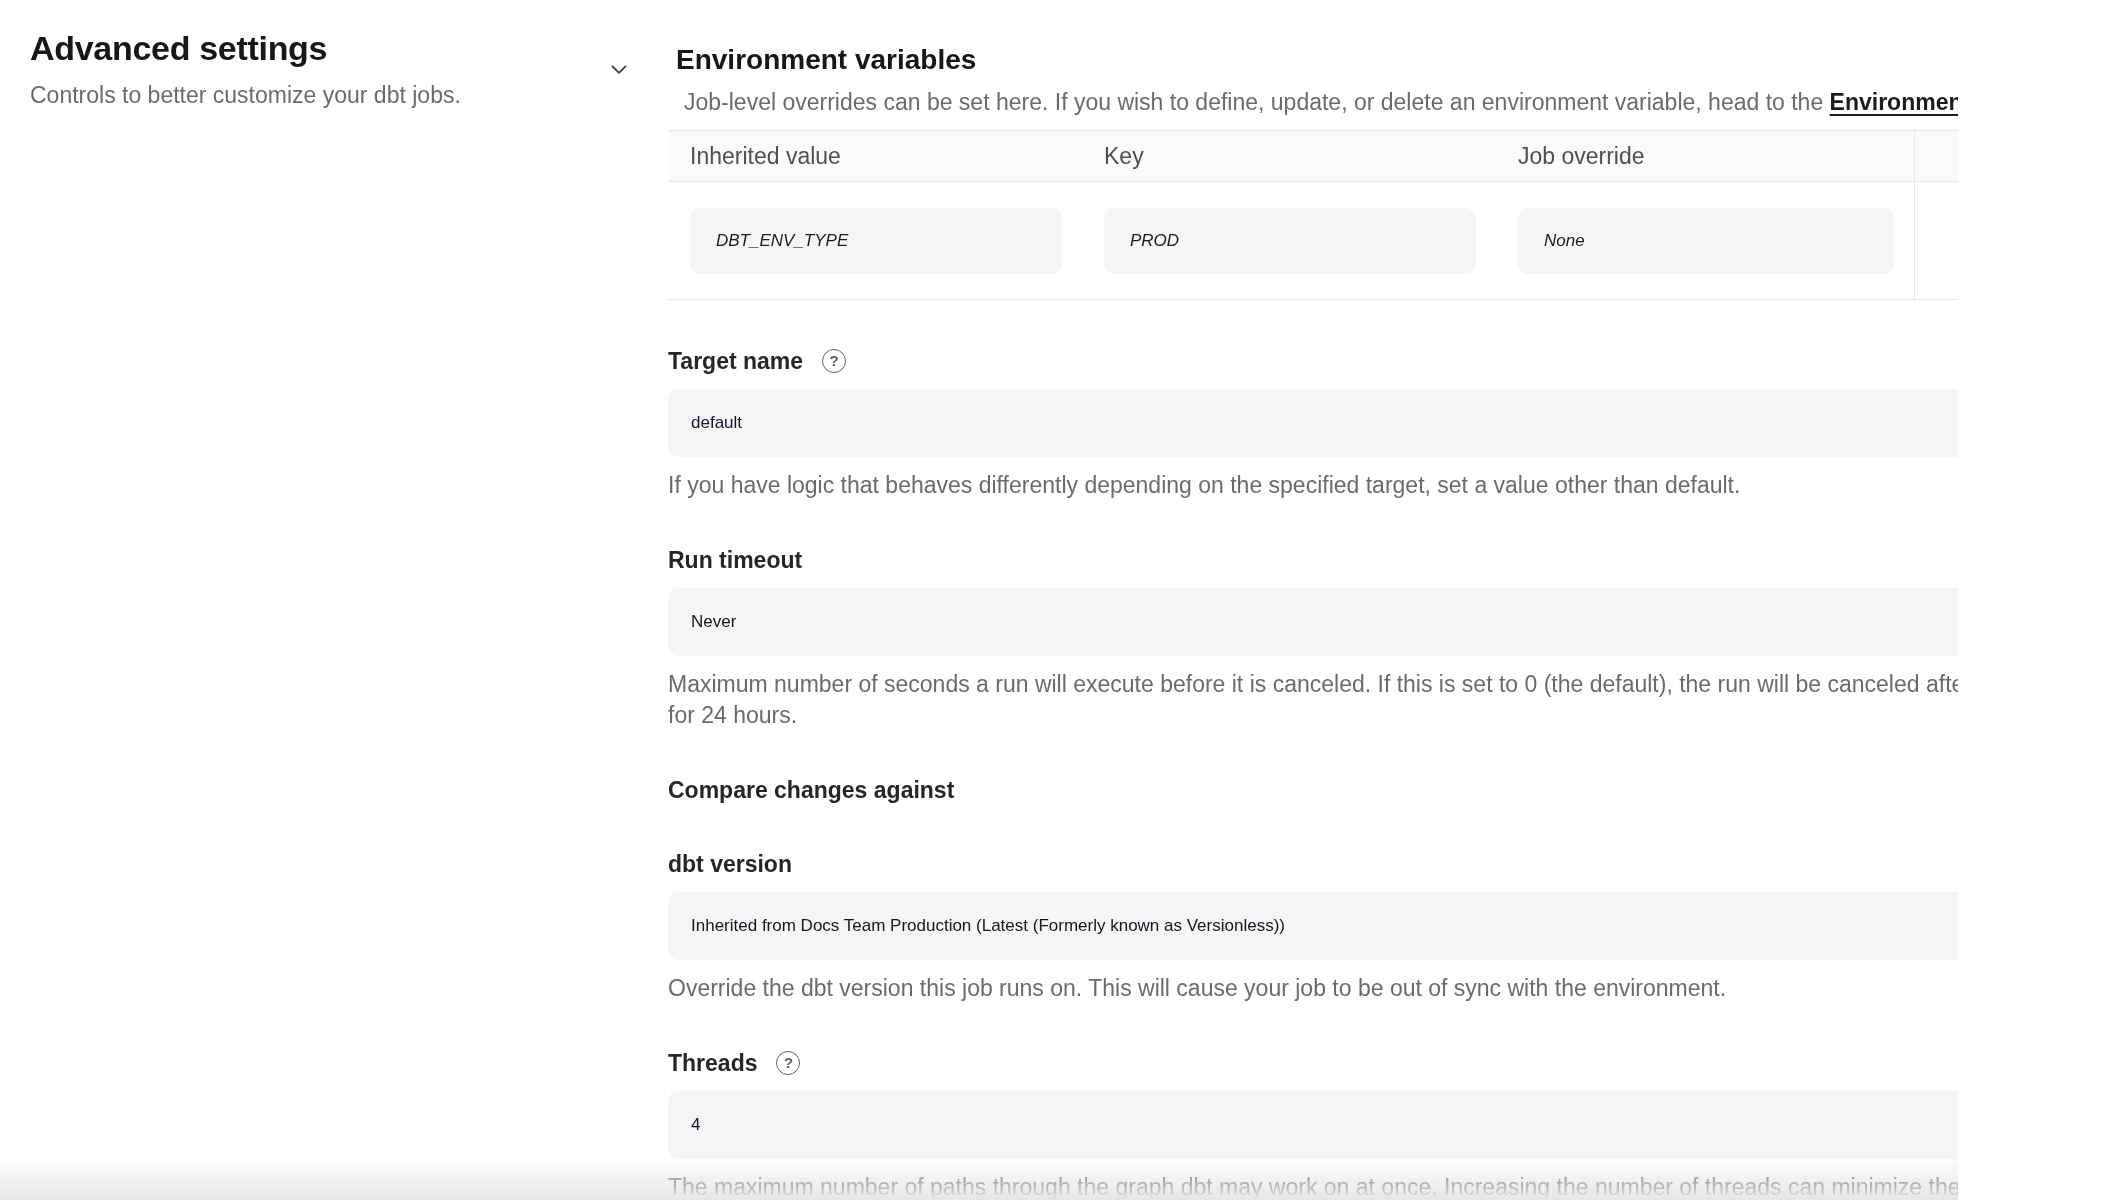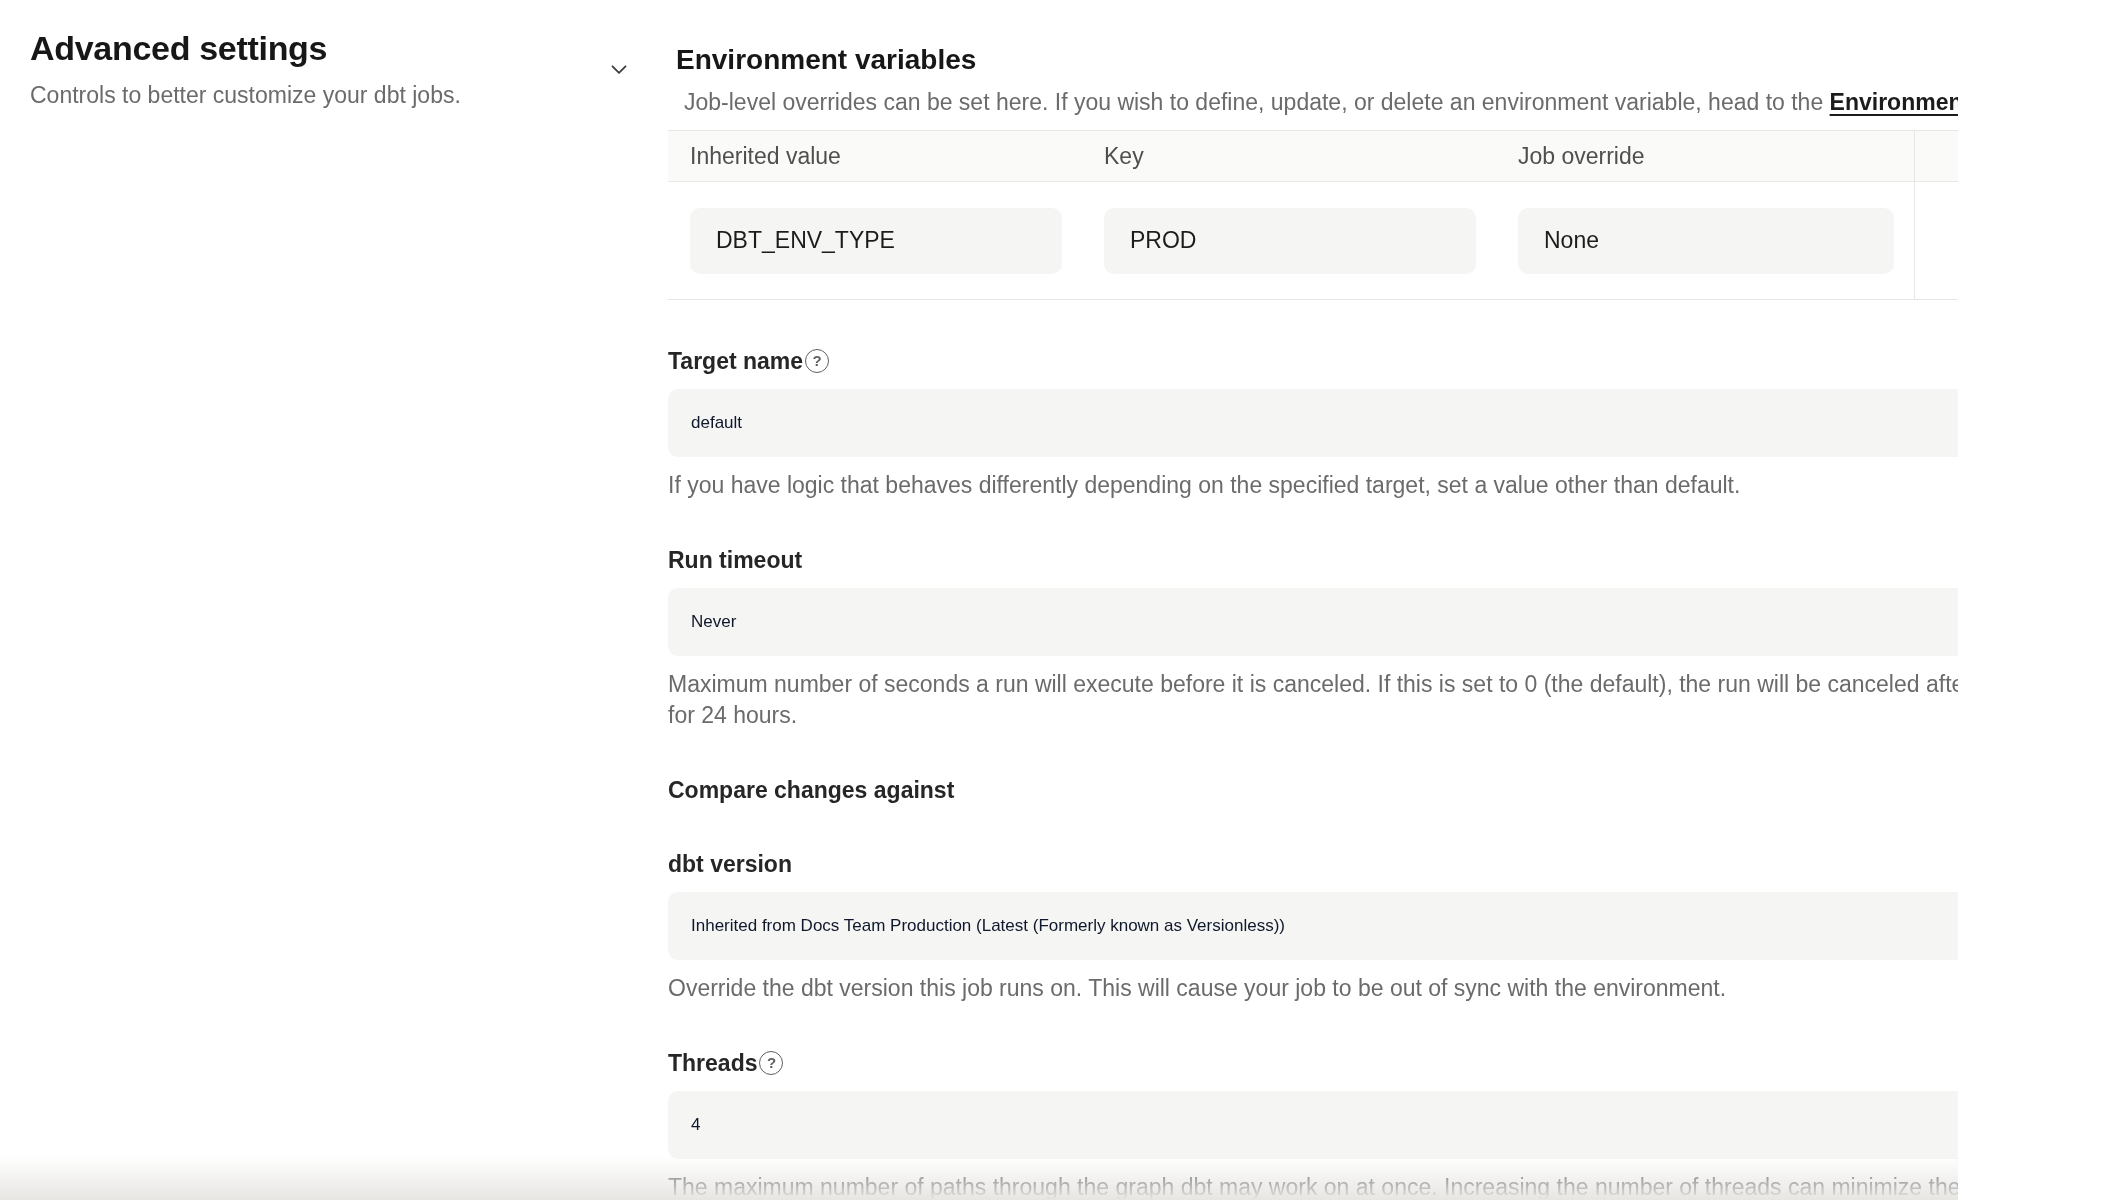--- a/index.html
+++ b/index.html
@@ -33,27 +33,27 @@
   .env-row{display:flex;height:117px;align-items:center;background:#ffffff;}
   .col-key,.col-inherited,.col-override{box-sizing:border-box;}
   .col-key{width:414px;}
   .col-inherited{width:414px;}
   .col-override{width:418px;}
   .col-actions{width:171px;box-sizing:border-box;align-self:stretch;display:flex;align-items:center;
                justify-content:flex-end;padding-right:21px;border-left:1px solid #e7e6e4;}
   .env-header .hcell{font-size:23px;color:#4f4f4f;padding-left:22px;box-sizing:border-box;}
   .cell-box{
     margin-left:22px;margin-right:20px;height:66px;background:#f5f5f4;border-radius:10px;
-    display:flex;align-items:center;padding:0 26px;font-size:23px;color:#1c1c1c;
+    display:flex;align-items:center;padding:0 26px;font-size:17px;color:#1c1c1c;font-style:italic;
   }
   .icon-btn{background:none;border:0;padding:0;cursor:pointer;line-height:0;}
   .icon-btn + .icon-btn{margin-left:24px;}
   
   .field-label{margin:44px 0 0 0;font-size:23px;font-weight:bold;color:#262626;line-height:30px;
-               display:flex;align-items:center;gap:2px;}
+               display:flex;align-items:center;gap:19px;}
   .help-badge{
     width:24px;height:24px;border:1.6px solid #5f5f5f;border-radius:50%;box-sizing:border-box;
     display:inline-flex;align-items:center;justify-content:center;
     font-size:15px;font-weight:bold;color:#5f5f5f;cursor:pointer;
   }
   .text-input{
     display:block;box-sizing:border-box;margin-top:13px;width:100%;height:68px;
     background:#f5f5f4;border:0;border-radius:10px;padding:0 23px;
     font-size:17px;color:#0f172a;font-family:Liberation Sans, sans-serif;outline:none;
   }

